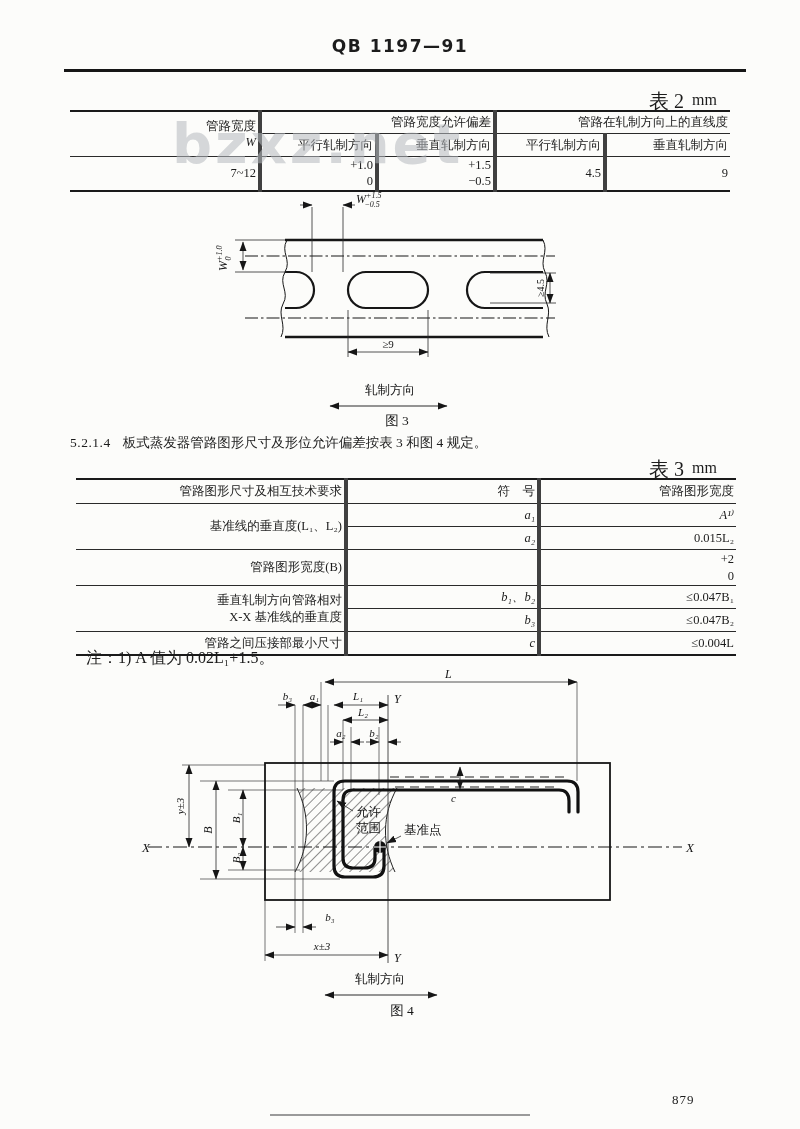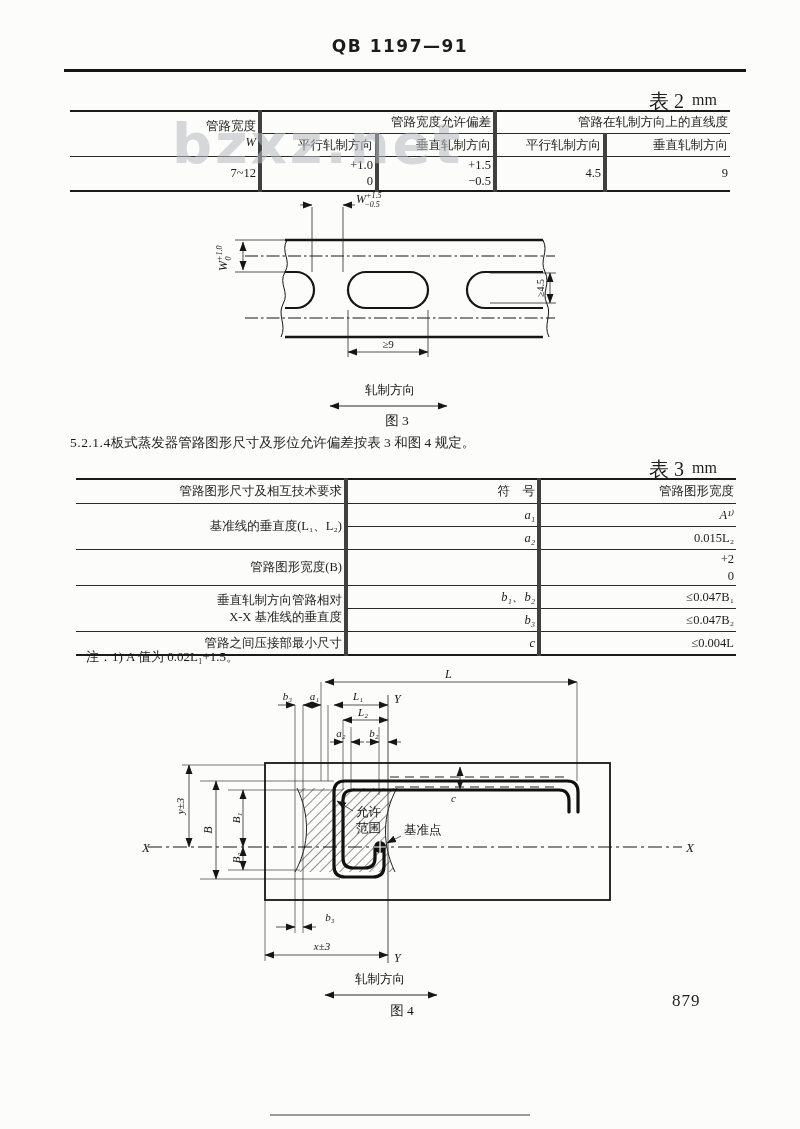--- a/index.html
+++ b/index.html
@@ -27,23 +27,23 @@
   table.std{border-collapse:collapse;table-layout:fixed;font-size:12.5px;z-index:2}
   table.std td{padding:0 2px;text-align:right;vertical-align:middle;line-height:1.3}
   .t2{left:70px;top:110px;width:660px;border-top:2.5px solid #1a1a1a;border-bottom:2.5px solid #1a1a1a}
   .t3{left:76px;top:478px;width:660px;border-top:2.5px solid #1a1a1a;border-bottom:2.5px solid #1a1a1a}
   .bl{border-left:4px solid #404040}
   .bb{border-bottom:1px solid #2a2a2a}
   .bt{border-top:1px solid #2a2a2a}
   .h20 td{height:21px}.h22 td{height:22px}.h23 td{height:23px}.h30 td{height:31px}.h35 td{height:35px}
 
   .sect{left:70px;top:434px;width:680px;font-size:13.5px}
-  .sect .num{letter-spacing:.5px;}
-  .note{left:86px;top:648px;font-size:13px}
-  .pageno{left:672px;top:991px;font-size:17px;letter-spacing:1px}
+  .sect .num{letter-spacing:.5px;margin-right:12px}
+  .note{left:86px;top:648px;font-size:16px}
+  .pageno{left:672px;top:1092px;font-size:13px;letter-spacing:1px}
   .bottom-line{left:270px;top:1114px;width:260px;height:2px;background:#9a9a9a}
 
   svg{position:absolute;z-index:2}
   svg text{font-family:"Liberation Serif","DejaVu Serif",serif;fill:#161616}
   .dim{font-style:italic}
 </style>
 </head>
 <body>
 
 <div class="abs doc-code">QB 1197—91</div>

